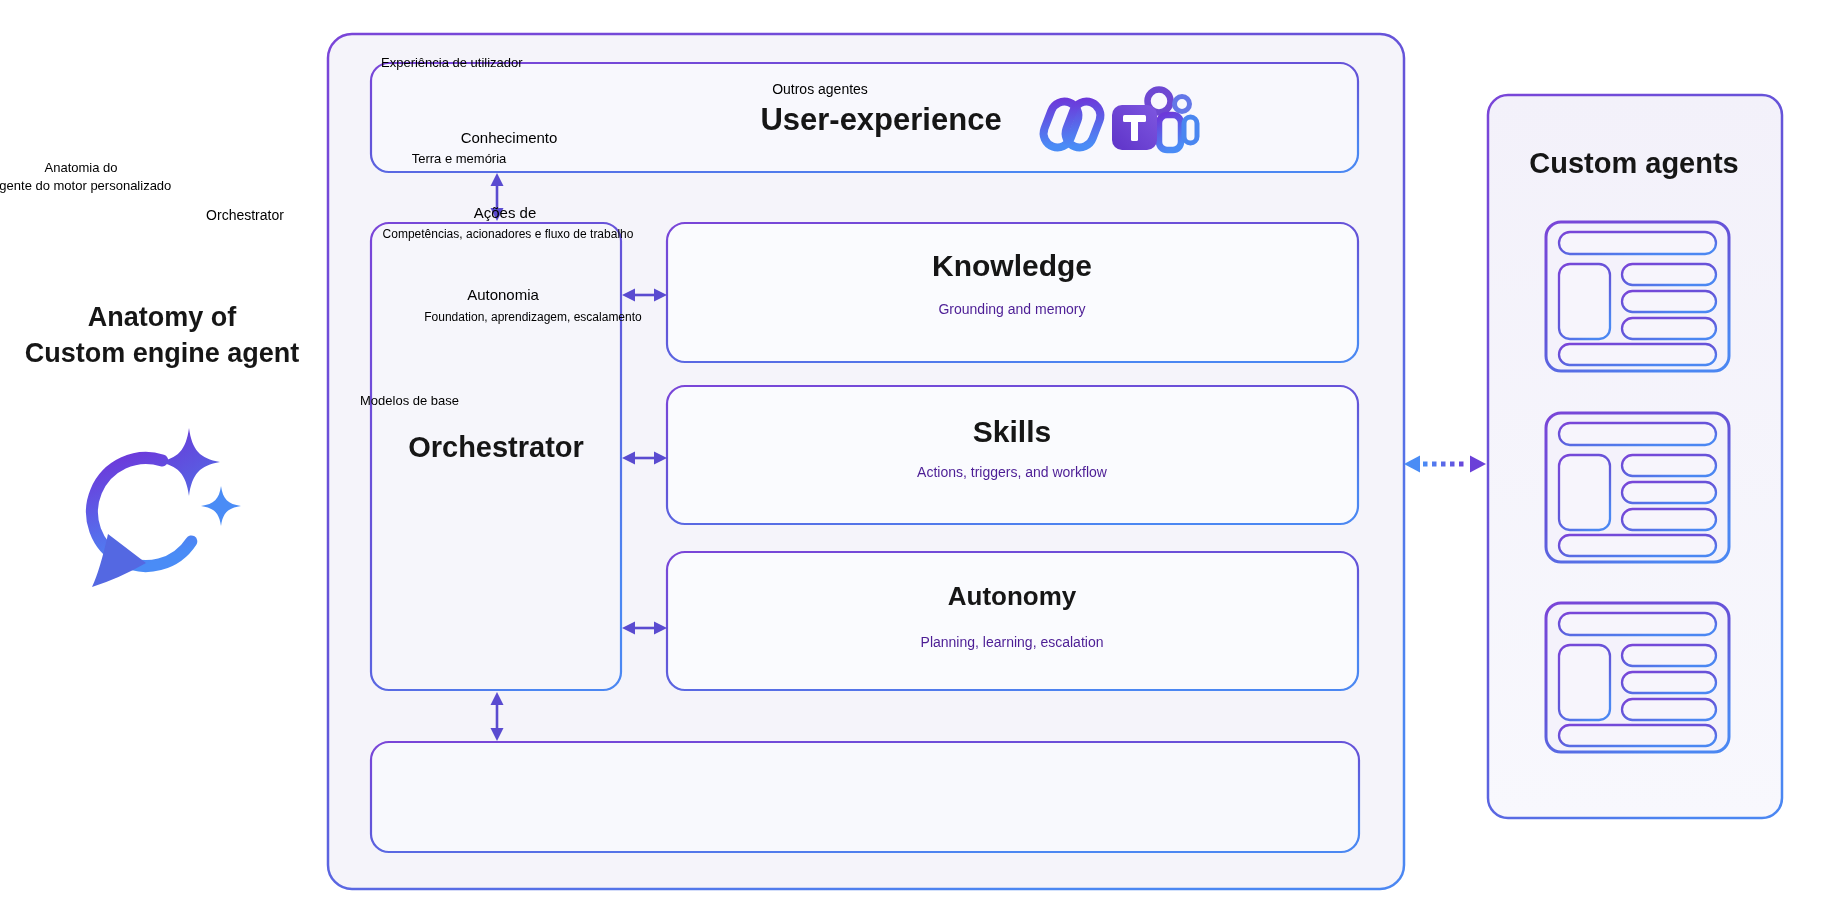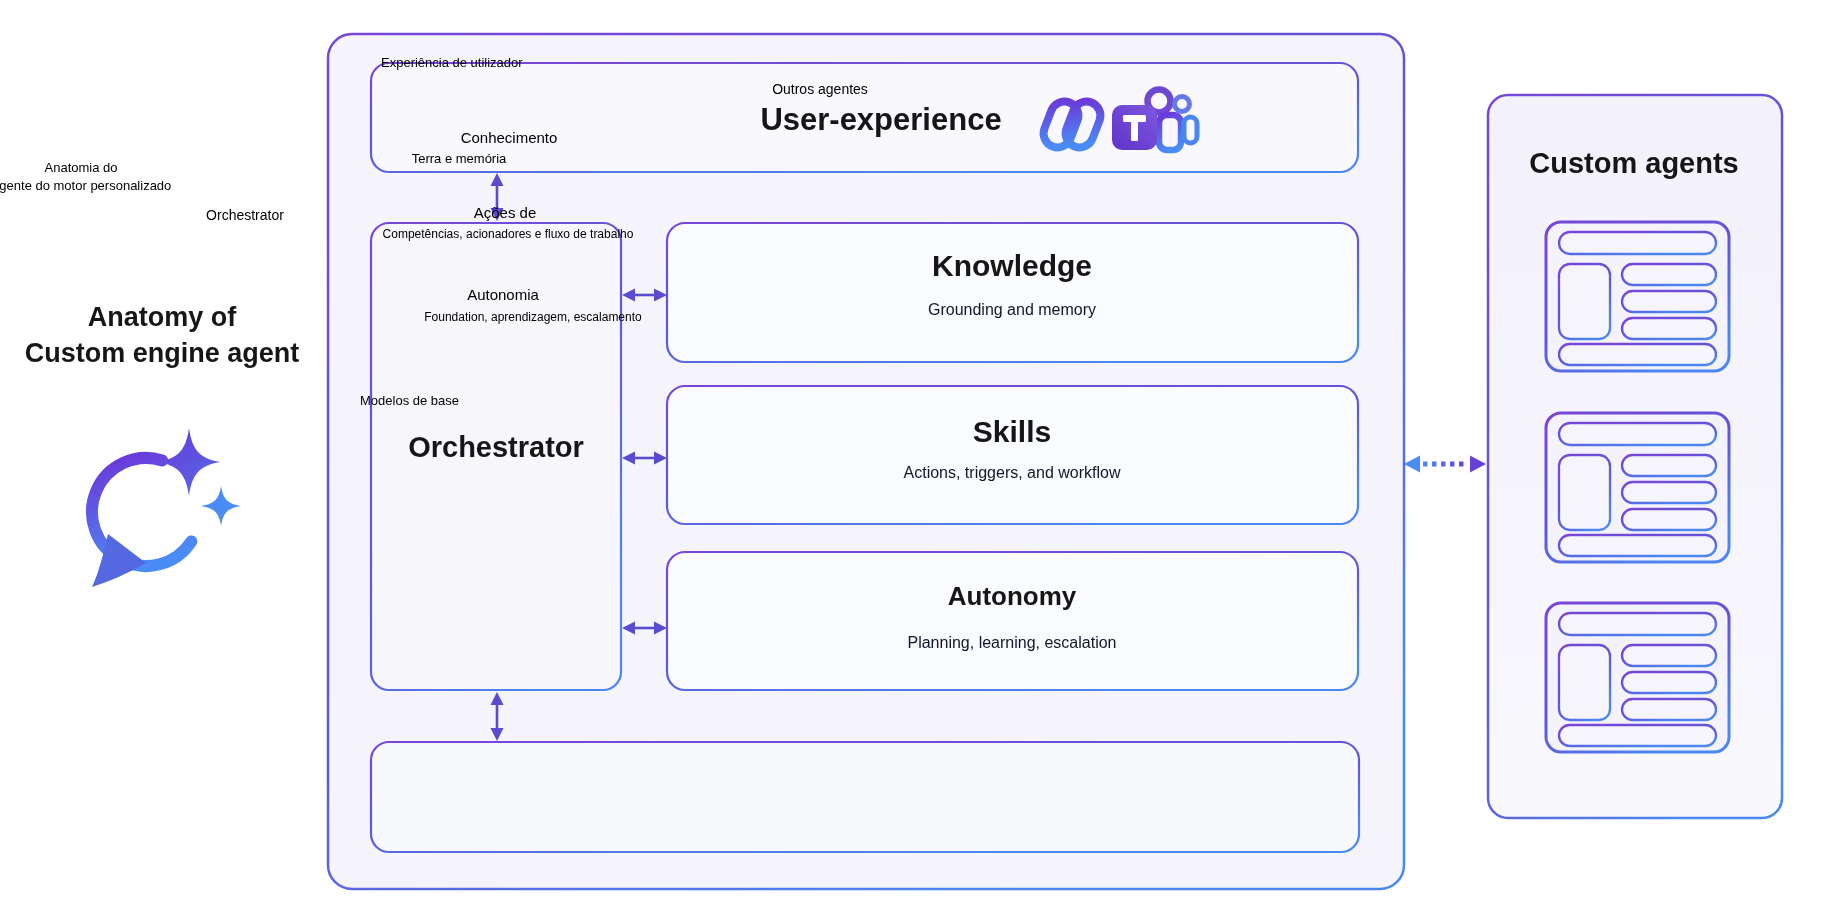--- a/index.html
+++ b/index.html
@@ -5,21 +5,21 @@
   html,body{margin:0;padding:0;background:#ffffff;}
   #stage{
     position:relative;width:1846px;height:924px;background:#ffffff;overflow:hidden;
     font-family:"Liberation Sans",sans-serif;color:#111;
   }
   #stage svg{position:absolute;left:0;top:0;}
   .txt{position:absolute;white-space:nowrap;}
   .ctr{transform:translateX(-50%);text-align:center;}
   .pt{font-size:13px;color:#000;}
   .boxtitle{font-weight:bold;color:#161616;}
-  .sub{font-size:16px;color:#0f172a;}
+  .sub{font-size:14px;color:#4c1d95;}
 </style>
 </head>
 <body>
 
 <div id="stage">
 
   <svg width="1846" height="924" viewBox="0 0 1846 924">
     <defs>
       <linearGradient id="gpb" x1="0" y1="0" x2="0.65" y2="1">
         <stop offset="0" stop-color="#7a45d8"></stop>

